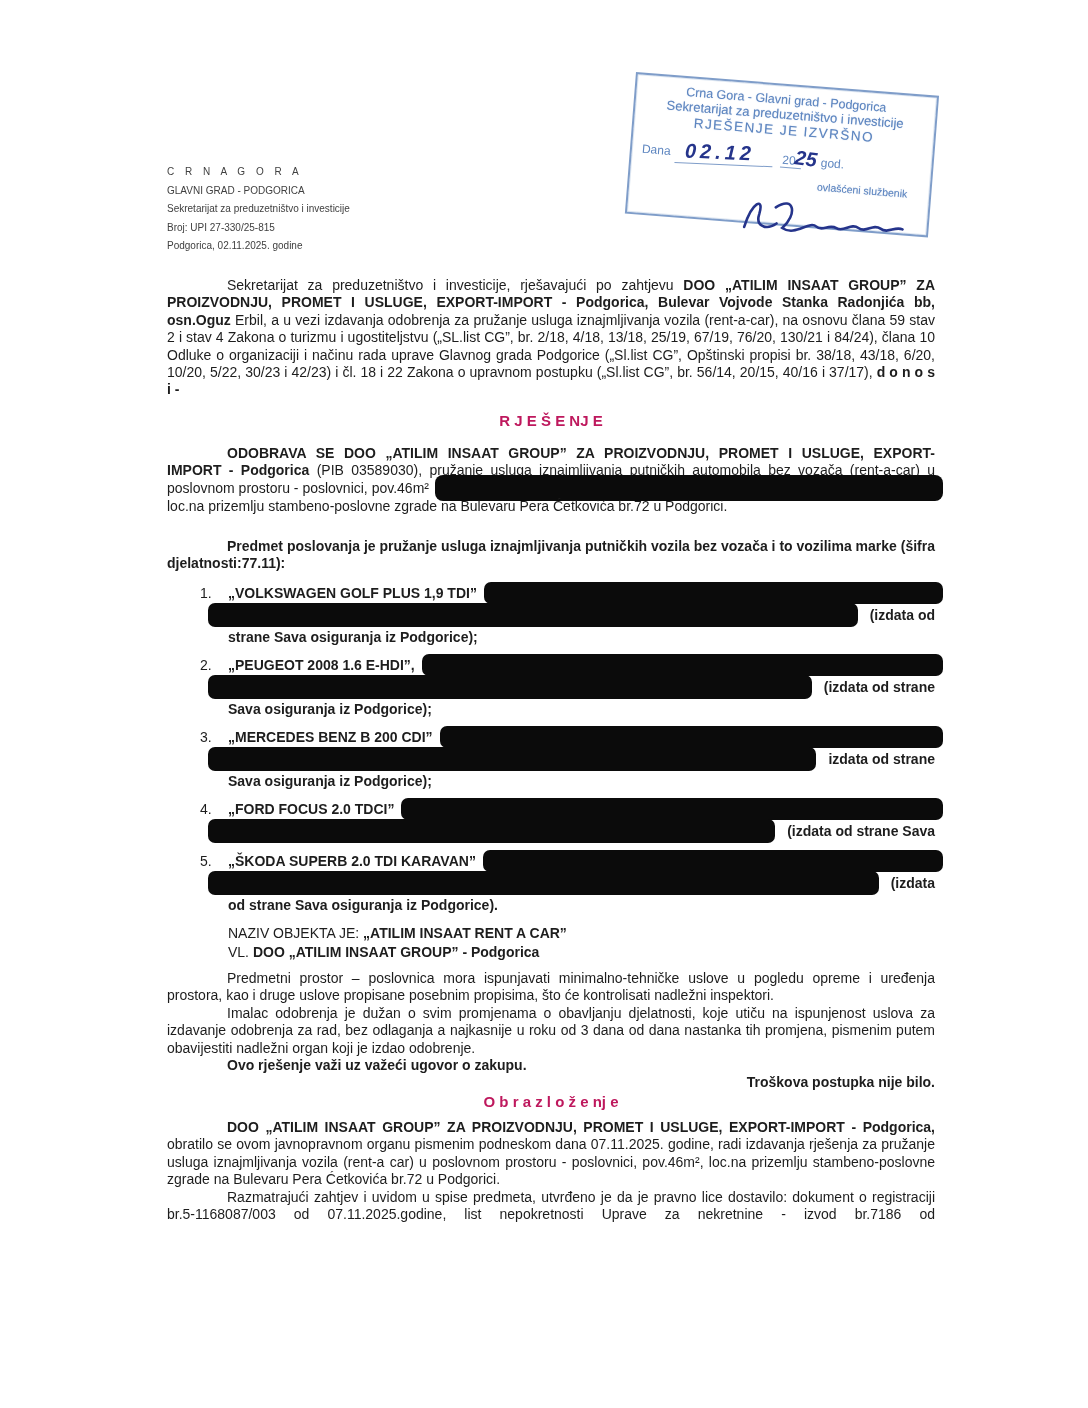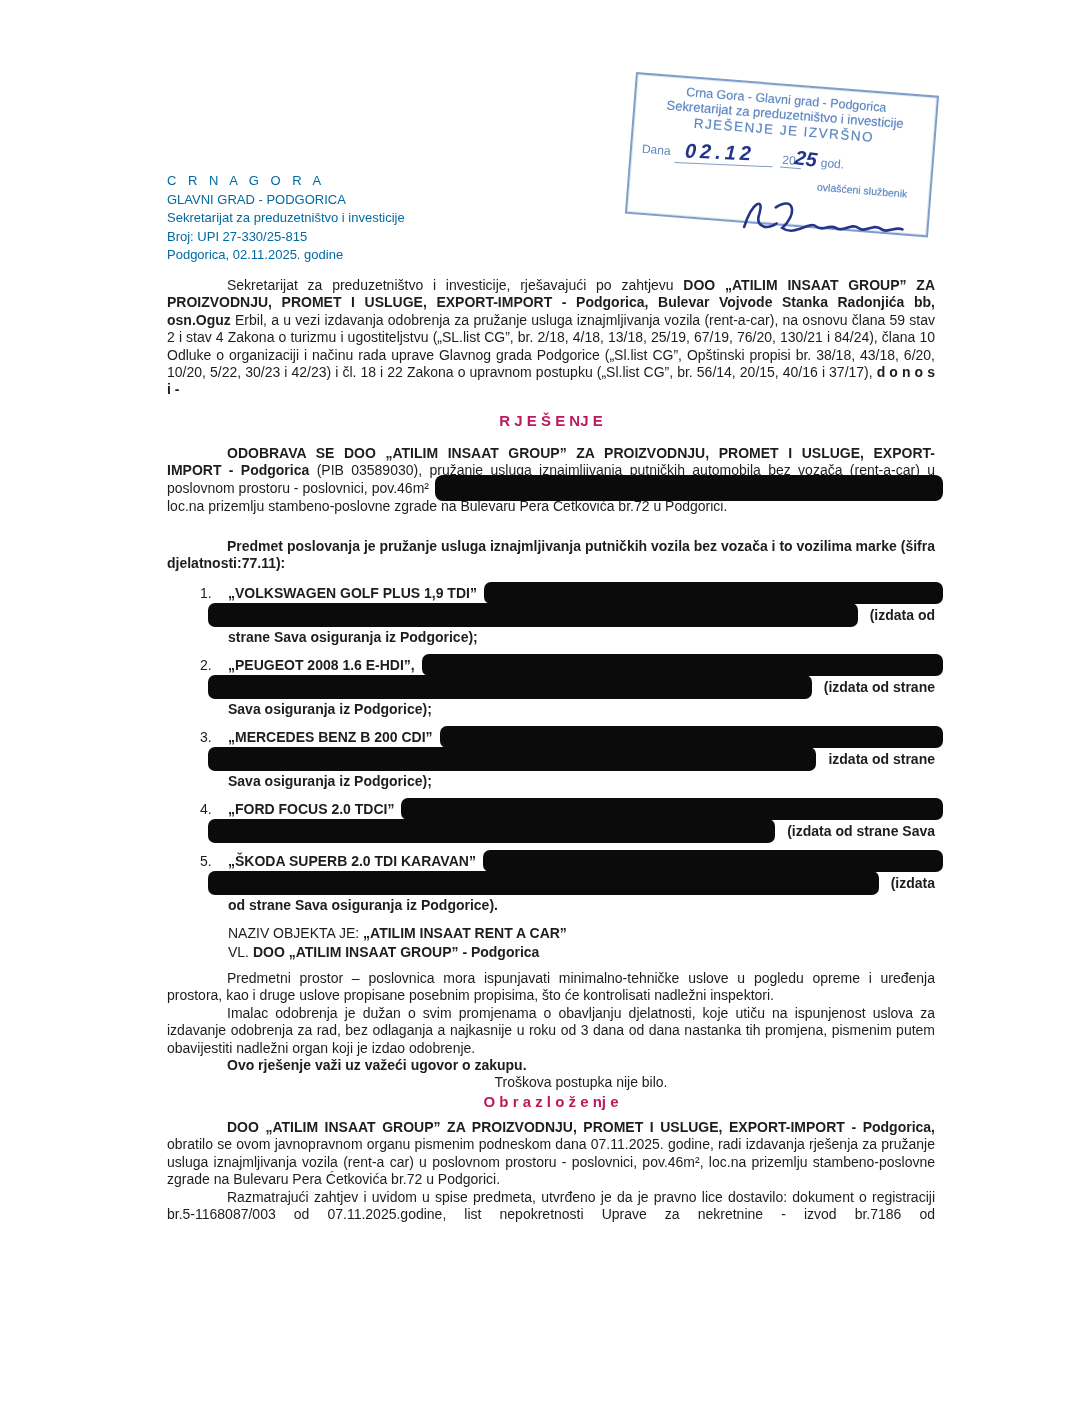--- a/index.html
+++ b/index.html
@@ -4,21 +4,21 @@
 <style>
   html,body{margin:0;padding:0;background:#ffffff;}
   .page{position:relative;width:1088px;height:1408px;background:#ffffff;overflow:hidden;
         font-family:"Liberation Sans",sans-serif;color:#1d1d1d;}
   .col{position:absolute;left:167px;width:768px;}
   .b{font-weight:bold;}
   p{margin:0;font-size:14px;line-height:17.4px;text-align:justify;}
   .indent{text-indent:60px;}
 
   
-  .hdr{position:absolute;left:167px;top:172px;font-size:13px;line-height:18.6px;color:#0369a1;}
+  .hdr{position:absolute;left:167px;top:163px;font-size:10px;line-height:18.6px;color:#404040;}
   .hdr .sp{letter-spacing:4px;}
 
   
   .stamp{position:absolute;left:636px;top:72px;width:300px;height:138px;
          border:2px solid rgba(104,140,192,.85);transform:rotate(4.5deg);transform-origin:left top;
          color:#5e86c0;box-shadow:inset 0 0 0 1px rgba(125,158,205,.25);}
   .stamp .sl{text-align:center;text-shadow:0 0 1px rgba(110,145,200,.55);}
   .s1{margin-top:7px;font-size:12.5px;}
   .s2{font-size:13px;}
   .s3{font-size:13.5px;letter-spacing:1.5px;margin-top:1px;}
@@ -179,21 +179,21 @@
 
   <div class="naz">
     <div><span>NAZIV OBJEKTA JE: </span><span class="b">„ATILIM INSAAT RENT A CAR”</span></div>
     <div><span>VL. </span><span class="b">DOO „ATILIM INSAAT GROUP” - Podgorica</span></div>
   </div>
 
   <div class="col" style="top:970px;">
     <p class="indent">Predmetni prostor – poslovnica mora ispunjavati minimalno-tehničke uslove u pogledu opreme i uređenja prostora, kao i druge uslove propisane posebnim propisima, što će kontrolisati nadležni inspektori.</p>
     <p class="indent">Imalac odobrenja je dužan o svim promjenama o obavljanju djelatnosti, koje utiču na ispunjenost uslova za izdavanje odobrenja za rad, bez odlaganja a najkasnije u roku od 3 dana od dana nastanka tih promjena, pismenim putem obavijestiti nadležni organ koji je izdao odobrenje.</p>
     <p class="indent b" style="text-align:left;">Ovo rješenje važi uz važeći ugovor o zakupu.</p>
-    <p class="indent" style="text-align:center;">Troškova postupka nije bilo.</p>
+    <p class="indent" style="text-align:right;font-weight:bold;">Troškova postupka nije bilo.</p>
   </div>
 
   <div class="heading" style="top:1093px;">O b r a z l o ž e nj e</div>
 
   <div class="col" style="top:1119px;">
     <p class="indent"><span class="b">DOO „ATILIM INSAAT GROUP” ZA PROIZVODNJU, PROMET I USLUGE, EXPORT-IMPORT - Podgorica,</span><span> obratilo se ovom javnopravnom organu pismenim podneskom dana 07.11.2025. godine, radi izdavanja rješenja za pružanje usluga iznajmljivanja vozila (rent-a car) u poslovnom prostoru - poslovnici, pov.46m², loc.na prizemlju stambeno-poslovne zgrade na Bulevaru Pera Ćetkovića br.72 u Podgorici.</span></p>
     <p class="indent lastp">Razmatrajući zahtjev i uvidom u spise predmeta, utvrđeno je da je pravno lice dostavilo: dokument o registraciji br.5-1168087/003 od 07.11.2025.godine, list nepokretnosti Uprave za nekretnine - izvod br.7186 od</p>
   </div>
 
 </div>

